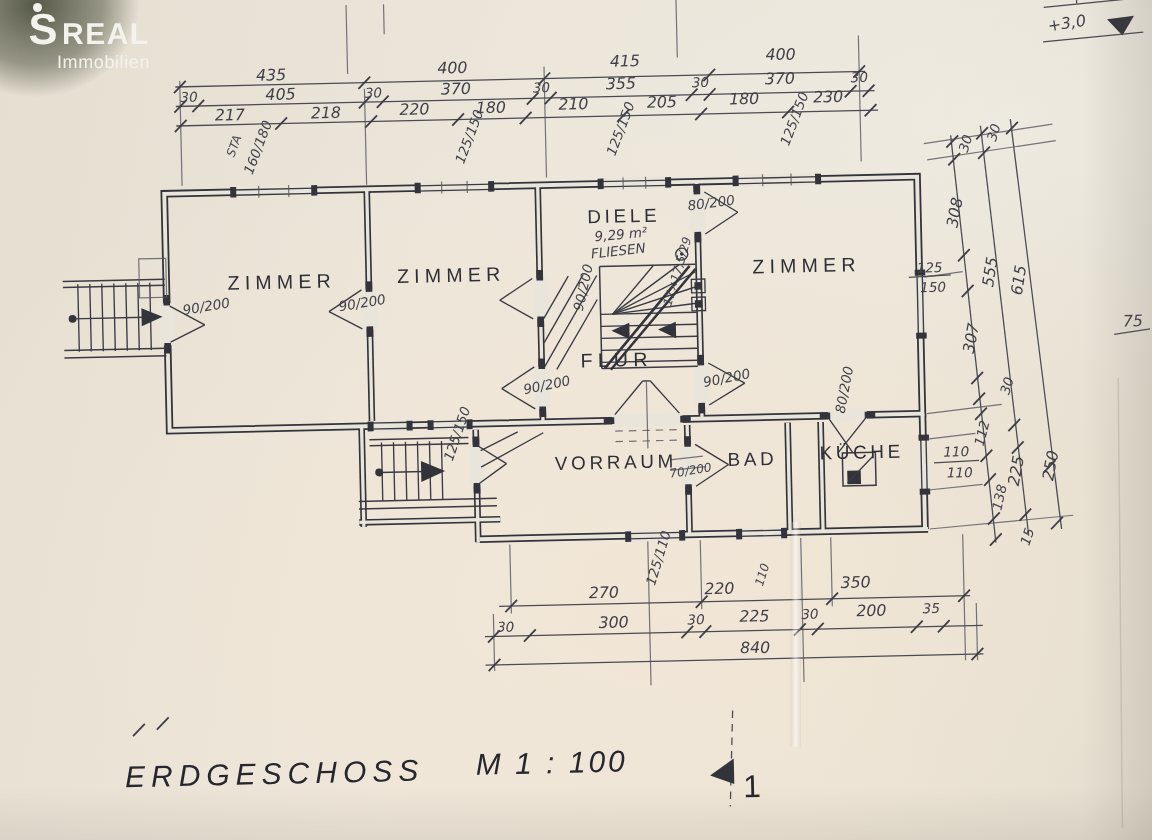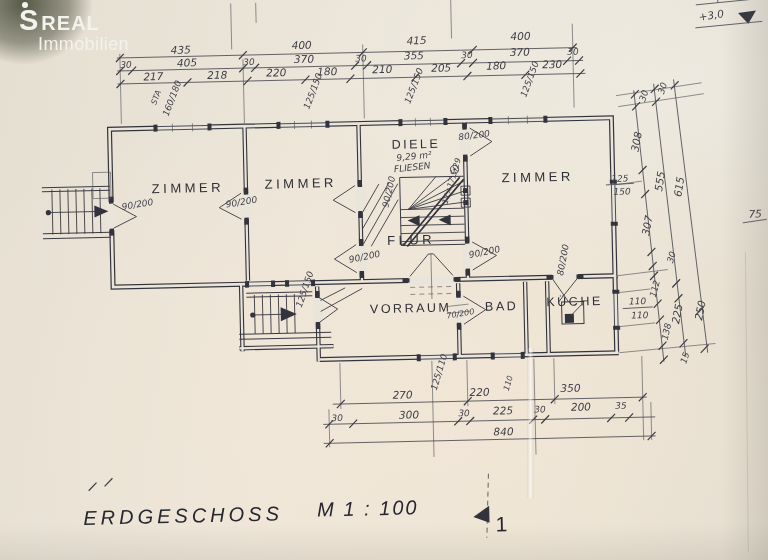--- a/index.html
+++ b/index.html
@@ -16,21 +16,21 @@
   .crease{position:absolute;left:527px;top:348px;width:7px;height:150px;pointer-events:none;
     background:linear-gradient(to right,rgba(90,85,75,.08),rgba(255,255,255,.5) 50%,rgba(90,85,75,.08));}
   .corner-dark{position:absolute;left:-70px;top:-80px;width:520px;height:320px;pointer-events:none;
     mix-blend-mode:multiply;
     background:radial-gradient(closest-side at 18% 26%, rgba(88,94,78,.95), rgba(96,102,86,.55) 48%, rgba(96,102,86,0) 74%);}
   .logo{position:absolute;left:19px;top:9px;color:#f3f2ec;}
   .logo-row{display:flex;align-items:flex-end;}
   .logo-s{font-weight:bold;font-size:29px;line-height:.78;position:relative;padding-right:3px;}
   .logo-s .dot{position:absolute;left:3px;top:-7px;width:6px;height:6px;border-radius:50%;background:#f3f2ec;}
   .logo-brand{font-weight:bold;font-size:20px;letter-spacing:1px;line-height:.9;}
-  .logo-sub{margin-left:19px;font-size:18px;letter-spacing:.4px;margin-top:2px;}
+  .logo-sub{margin-left:19px;font-size:12px;letter-spacing:.4px;margin-top:2px;}
   svg{position:absolute;left:0;top:0;}
   .w-d{stroke:#33333c;stroke-width:5;fill:none;}
   .iw-d{stroke-width:4.4;}
   .w-p{stroke:#eae5da;stroke-width:2.6;fill:none;}
   .iw-p{stroke-width:2.2;}
   .ln{stroke:#3a3a43;stroke-width:1;fill:none;}
   .ln9{stroke:#3a3a43;stroke-width:.9;fill:none;}
   .thin{stroke:#55555e;stroke-width:.8;fill:none;opacity:.8;}
   .dim{stroke:#4a4a53;stroke-width:.85;fill:none;}
   .ticks{stroke:#3c3c45;stroke-width:1.2;fill:none;}

